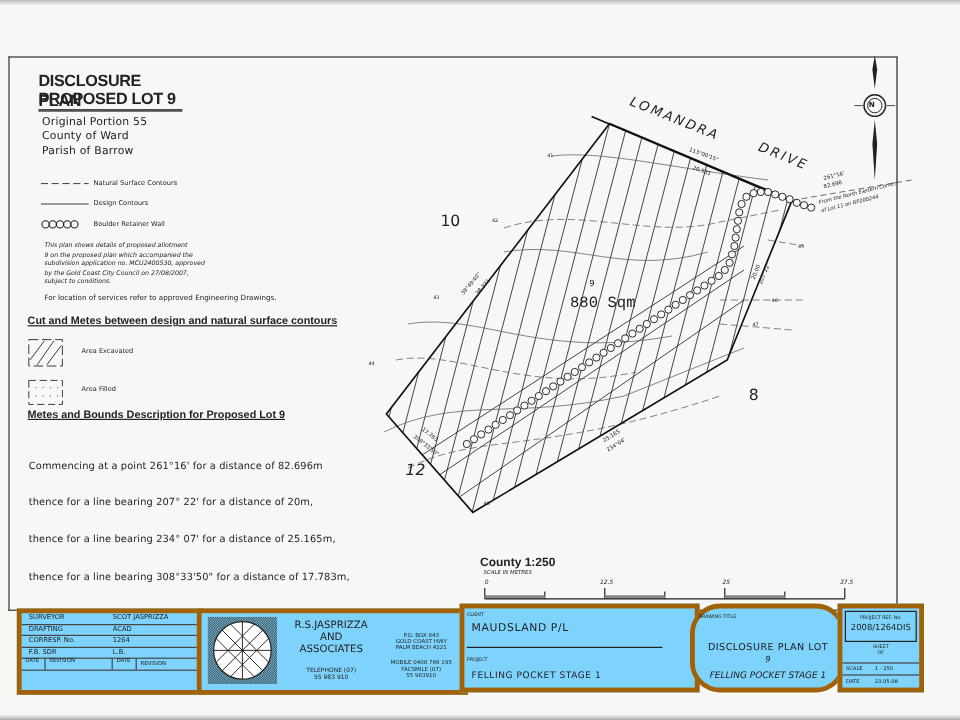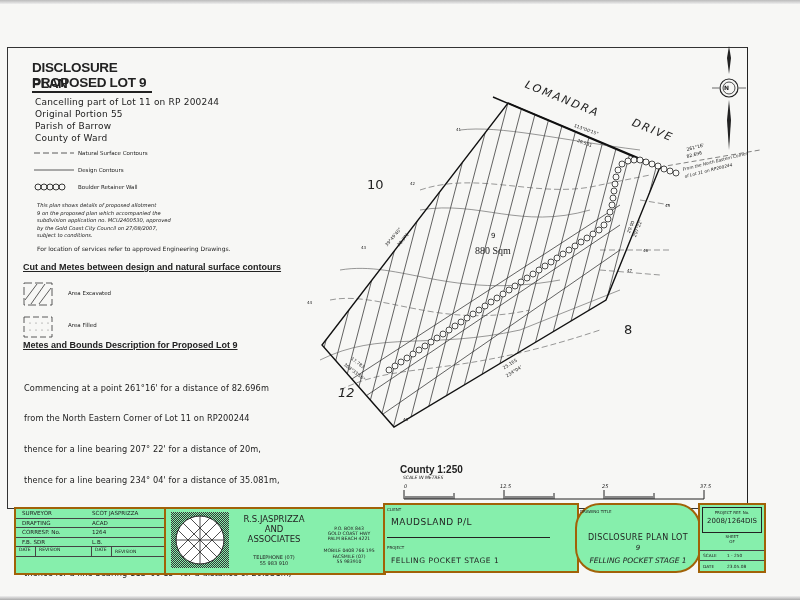--- a/index.html
+++ b/index.html
@@ -14,36 +14,35 @@
   .legend{position:absolute;left:34px;font-size:5.5px;display:flex;align-items:center;}
   .legend .sw{display:inline-block;width:40px;margin-right:4px;}
   .note{position:absolute;left:37px;top:202px;font-size:5.2px;font-style:italic;line-height:7.5px;width:160px;}
   .note2{position:absolute;left:37px;top:245px;font-size:6px;}
   .h2{position:absolute;left:23px;font-family:"Liberation Sans",sans-serif;font-size:9px;font-weight:bold;text-decoration:underline;}
   .leg2{position:absolute;font-size:5.5px;}
   .metes{position:absolute;left:24px;top:362px;font-family:"DejaVu Sans",sans-serif;font-size:8.2px;line-height:10.3px;letter-spacing:0.1px;white-space:pre;}
   .scale-title{position:absolute;left:400px;top:464px;font-family:"Liberation Sans",sans-serif;font-weight:bold;font-size:10px;}
   .scale-sub{position:absolute;left:403px;top:475px;font-size:4.5px;font-style:italic;}
   .tick-label{position:absolute;top:483px;font-size:5px;font-style:italic;}
-  .tb{position:absolute;border:2px solid #a16207;background:#86efac;}
+  .tb{position:absolute;border:4px solid #a16207;background:#7dd3fc;}
 </style>
 </head>
 <body>
 
 <div class="topband"></div>
 <div class="botband"></div>
 <div class="frame"></div>
 
 <div class="title t1">DISCLOSURE PLAN</div>
 <div class="title t2">PROPOSED LOT 9</div>
 <div class="info">
-  <div>Cancelling part of Lot 11 on RP 200244</div>
   <div>Original Portion 55</div>
+  <div>County of Ward</div>
   <div>Parish of Barrow</div>
-  <div>County of Ward</div>
 </div>
 
 <div class="legend" style="top:150px;">
   <svg class="sw" width="40" height="4">
       <line x1="0" y1="2" x2="40" y2="2" stroke="#333" stroke-width="0.8" stroke-dasharray="6,3"></line>
     </svg>
   <span>Natural Surface Contours</span>
 </div>
 <div class="legend" style="top:167px;">
   <svg class="sw" width="40" height="4">
@@ -89,23 +88,22 @@
       <circle cx="13" cy="14" r="0.6"></circle>
       <circle cx="19" cy="14" r="0.6"></circle>
       <circle cx="25" cy="14" r="0.6"></circle>
     </g>
 </svg>
 <div class="leg2" style="left:68px;top:322px;">Area Filled</div>
 
 <div class="h2" style="top:340px;">Metes and Bounds Description for Proposed Lot 9</div>
 <div class="metes">
   <div>Commencing at a point 261°16' for a distance of 82.696m</div>
-  <div>from the North Eastern Corner of Lot 11 on RP200244</div>
   <div>thence for a line bearing 207° 22' for a distance of 20m,</div>
-  <div>thence for a line bearing 234° 04' for a distance of 35.081m,</div>
+  <div>thence for a line bearing 234° 07' for a distance of 25.165m,</div>
   <div>thence for a line bearing 308°33'50" for a distance of 17.783m,</div>
   <div>thence for a line bearing  39° 49'40" for a distance of 38.371m,</div>
   <div>thence for a line bearing 113°00'15" for a distance of 20.531m,</div>
   <div>back to the point of commencement containing an area of 880</div>
   
   
 </div>
 
 <svg style="position:absolute;left:0;top:0;" width="800" height="600">
   <defs>
@@ -225,21 +223,21 @@
     <circle cx="729" cy="88" r="6" fill="none" stroke="#222" stroke-width="0.8"></circle>
     <line x1="712" y1="88" x2="719" y2="88" stroke="#444" stroke-width="0.8"></line>
     <line x1="739" y1="88" x2="746" y2="88" stroke="#444" stroke-width="0.8"></line>
   </g>
 </svg>
 
 <div style="position:absolute;left:724px;top:84px;font-size:6px;font-weight:bold;">N</div>
 <div style="position:absolute;left:528px;top:78px;font-size:11px;letter-spacing:2px;transform:rotate(22deg);transform-origin:left top;font-style:italic;">LOMANDRA</div>
 <div style="position:absolute;left:635px;top:116px;font-size:11px;letter-spacing:2px;transform:rotate(22deg);transform-origin:left top;font-style:italic;">DRIVE</div>
 <div style="position:absolute;left:491px;top:232px;font-size:7px;">9</div>
-<div style="position:absolute;left:475px;top:245px;font-family:Liberation Serif, serif;font-size:10px;">880 Sqm</div>
+<div style="position:absolute;left:475px;top:245px;font-family:Liberation Mono, monospace;font-size:13px;">880 Sqm</div>
 <div style="position:absolute;left:367px;top:177px;font-size:13px;">10</div>
 <div style="position:absolute;left:624px;top:322px;font-size:13px;">8</div>
 <div style="position:absolute;left:338px;top:385px;font-size:13px;font-style:italic;">12</div>
 
 <div style="position:absolute;left:575px;top:123px;font-size:4.5px;transform:rotate(20deg);transform-origin:left top;">113°00'15"</div>
 <div style="position:absolute;left:578px;top:138px;font-size:4.5px;transform:rotate(20deg);transform-origin:left top;">20.531</div>
 <div style="position:absolute;left:384px;top:244px;font-size:4.5px;transform:rotate(-50deg);transform-origin:left top;">39°49'40"</div>
 <div style="position:absolute;left:396px;top:244px;font-size:4.5px;transform:rotate(-50deg);transform-origin:left top;">38.371</div>
 <div style="position:absolute;left:626px;top:232px;font-size:4.5px;transform:rotate(-68deg);transform-origin:left top;">20.00</div>
 <div style="position:absolute;left:632px;top:236px;font-size:4.5px;transform:rotate(-68deg);transform-origin:left top;">207°22'</div>

